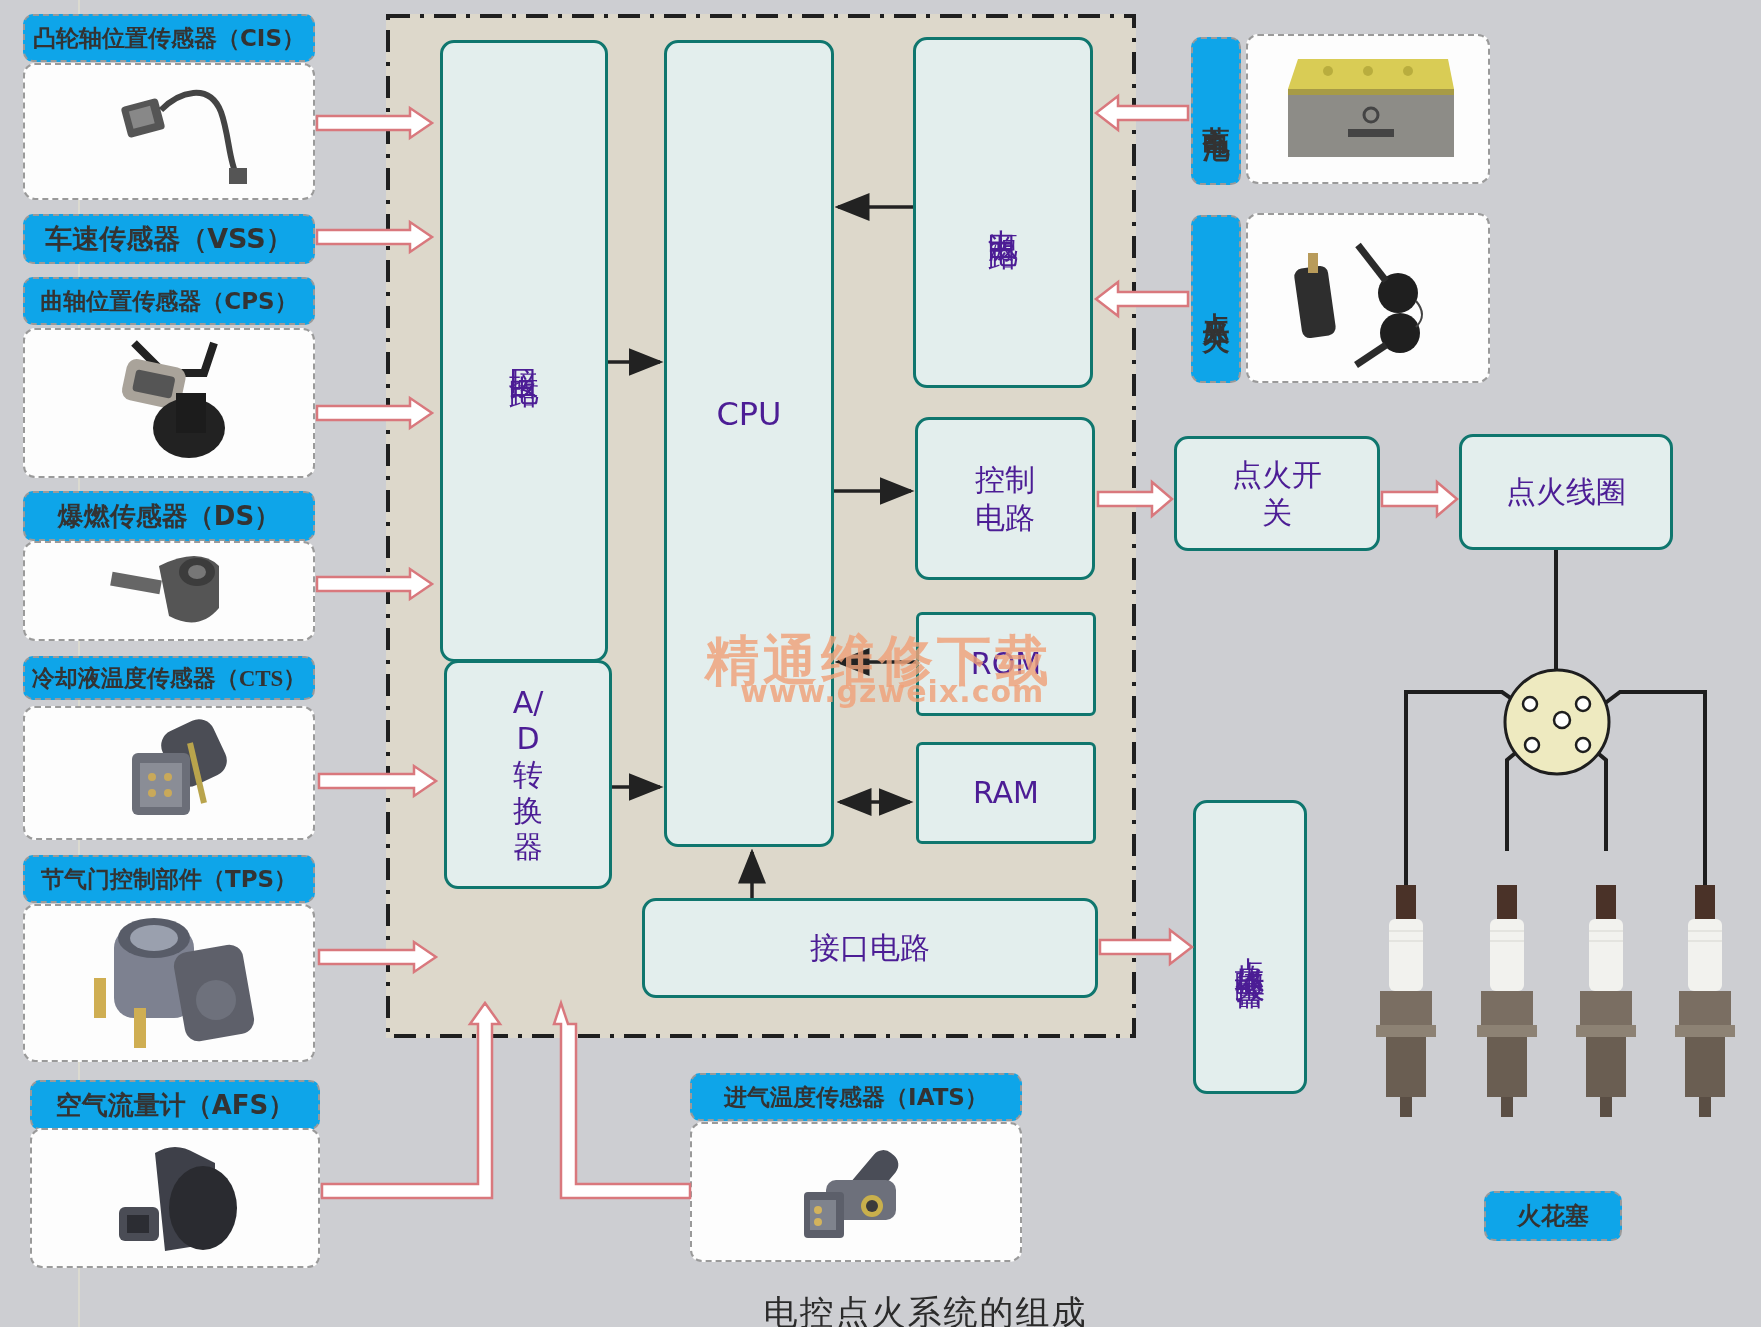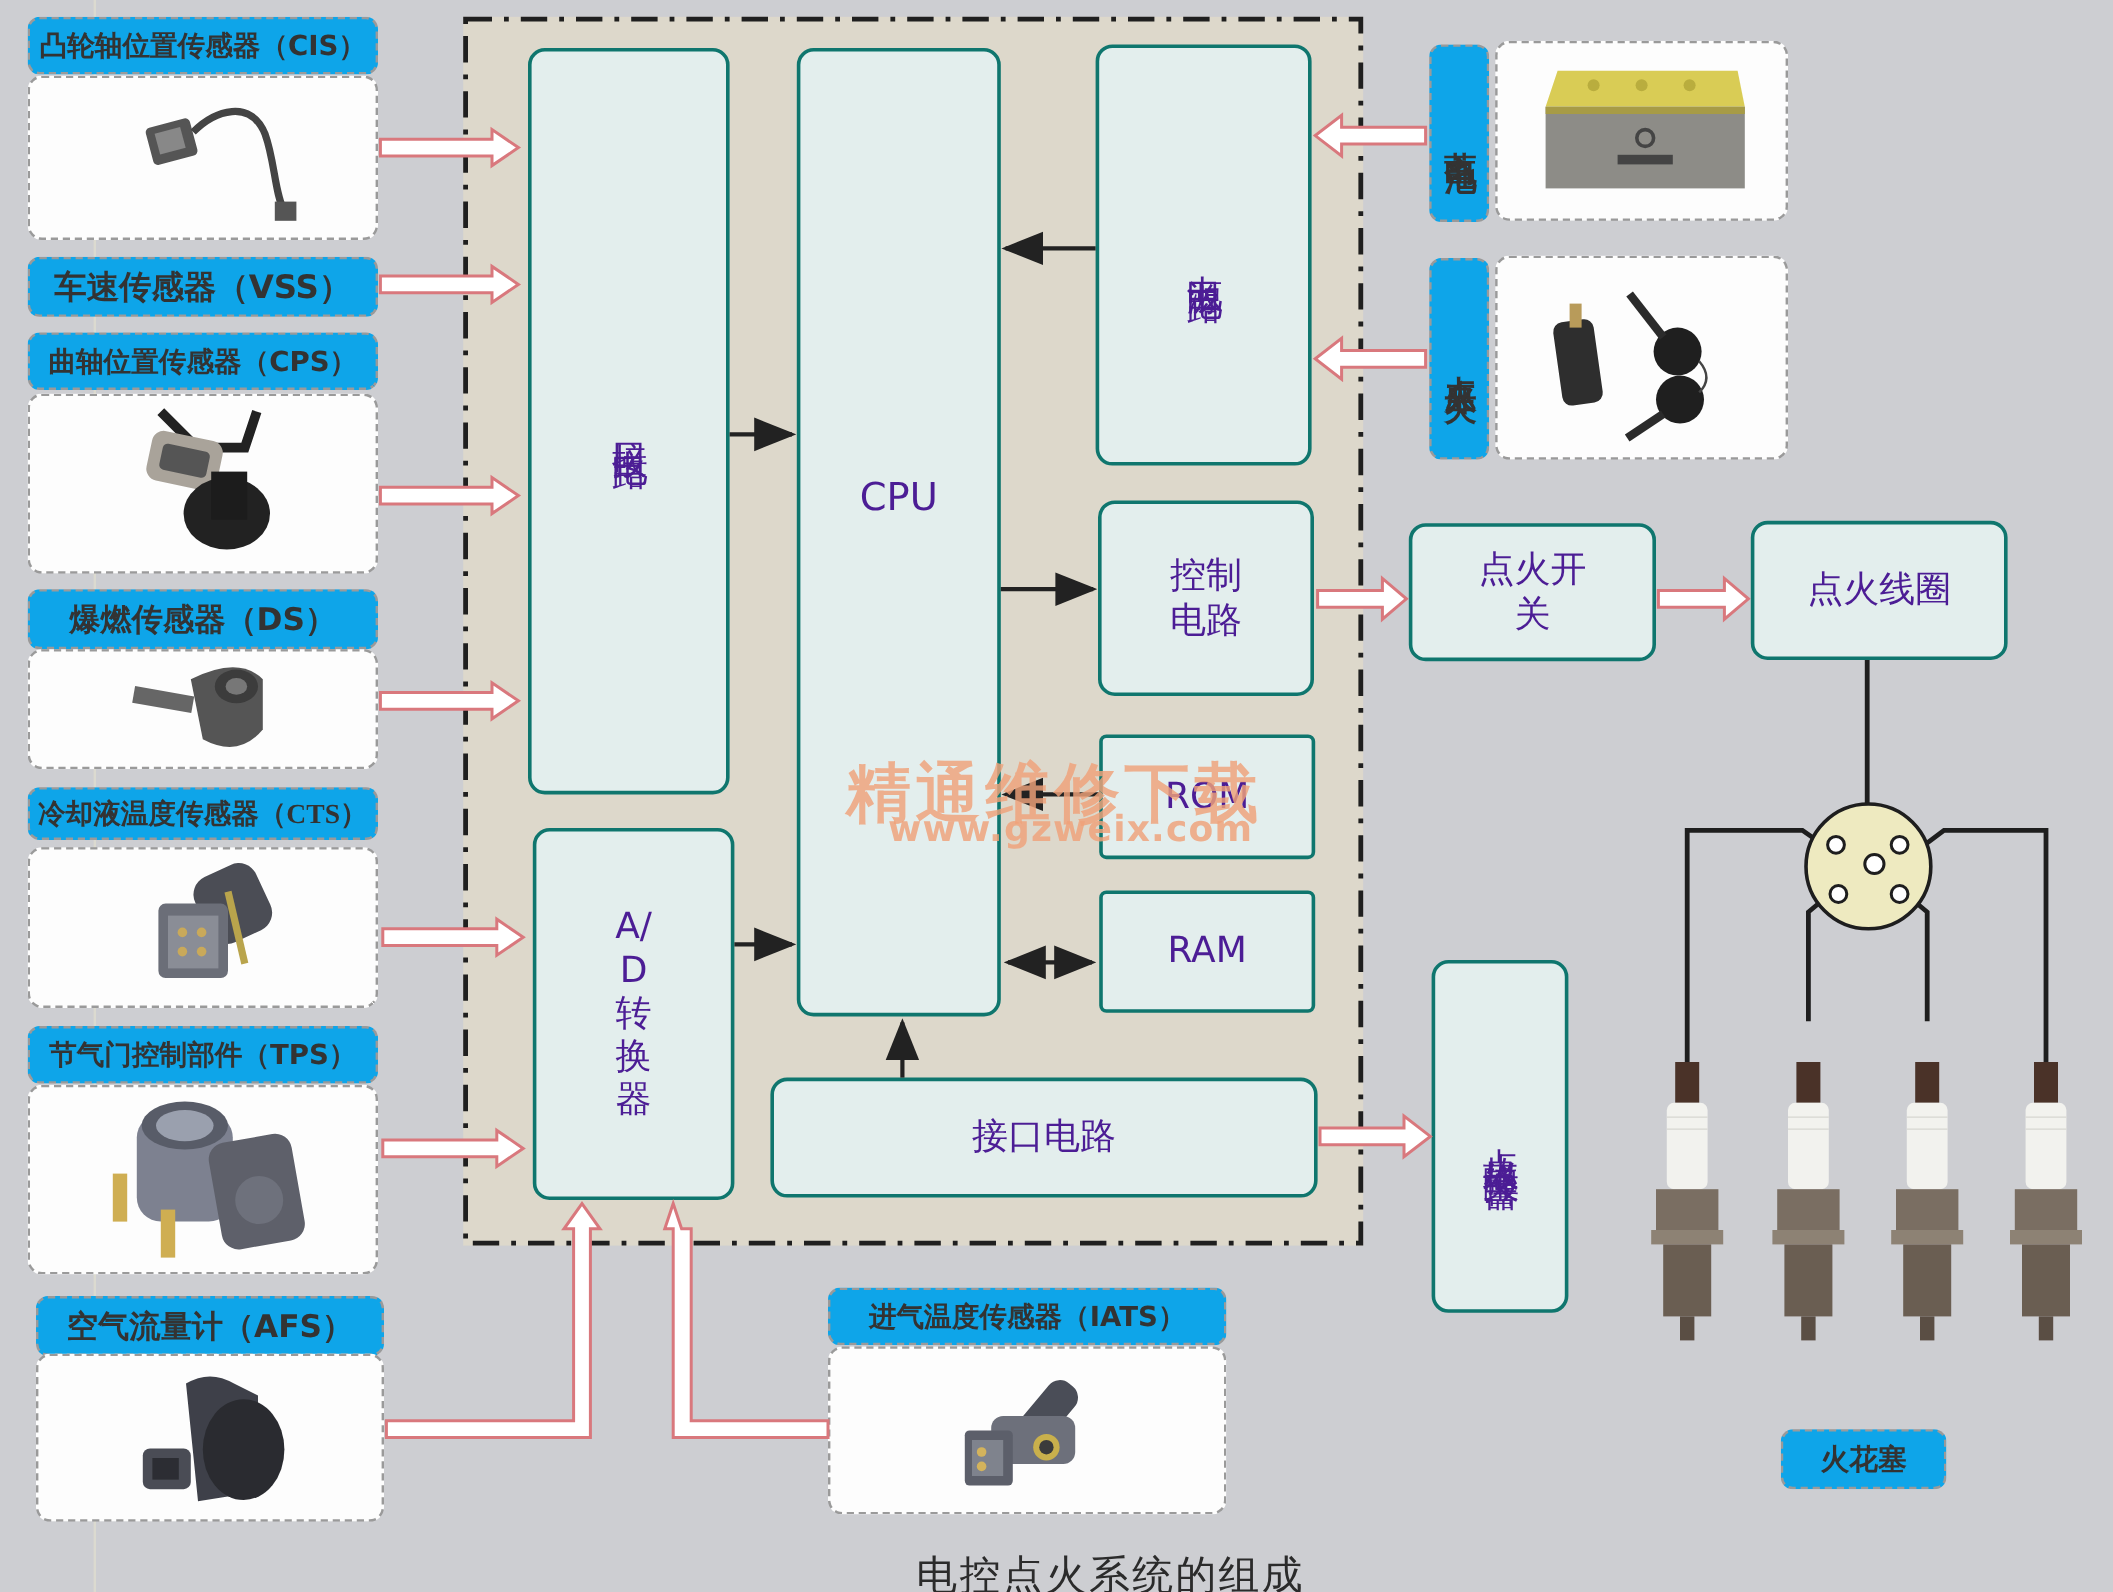--- a/index.html
+++ b/index.html
@@ -46,21 +46,21 @@
 <div class="abs strip"></div>
 
 <div class="abs" style="left:386px;top:14px;width:750px;height:1024px;background:#ddd8cb;"></div>
 <svg class="overlay">
   <rect x="388" y="16" width="746" height="1020" fill="none" stroke="#1f1f1f" stroke-width="4" stroke-dasharray="22 10 4 10"></rect>
 </svg>
 
 <div class="abs blk" style="left:440px;top:40px;width:168px;height:622px;">
   <span class="vert">接口电路</span>
 </div>
-<div class="abs blk" style="left:444px;top:690px;width:168px;height:310px;">
+<div class="abs blk" style="left:444px;top:660px;width:168px;height:229px;">
   <span style="display:flex;flex-direction:column;align-items:center;">
     <span style="width:36px;word-break:break-all;line-height:1.2;">A/D转换器</span>
   </span>
 </div>
 <div class="abs blk" style="left:664px;top:40px;width:170px;height:807px;">
   <span style="font-size:32px;margin-top:-60px;">CPU</span>
 </div>
 <div class="abs blk" style="left:913px;top:37px;width:180px;height:351px;">
   <span class="vert">电源电路</span>
 </div>

